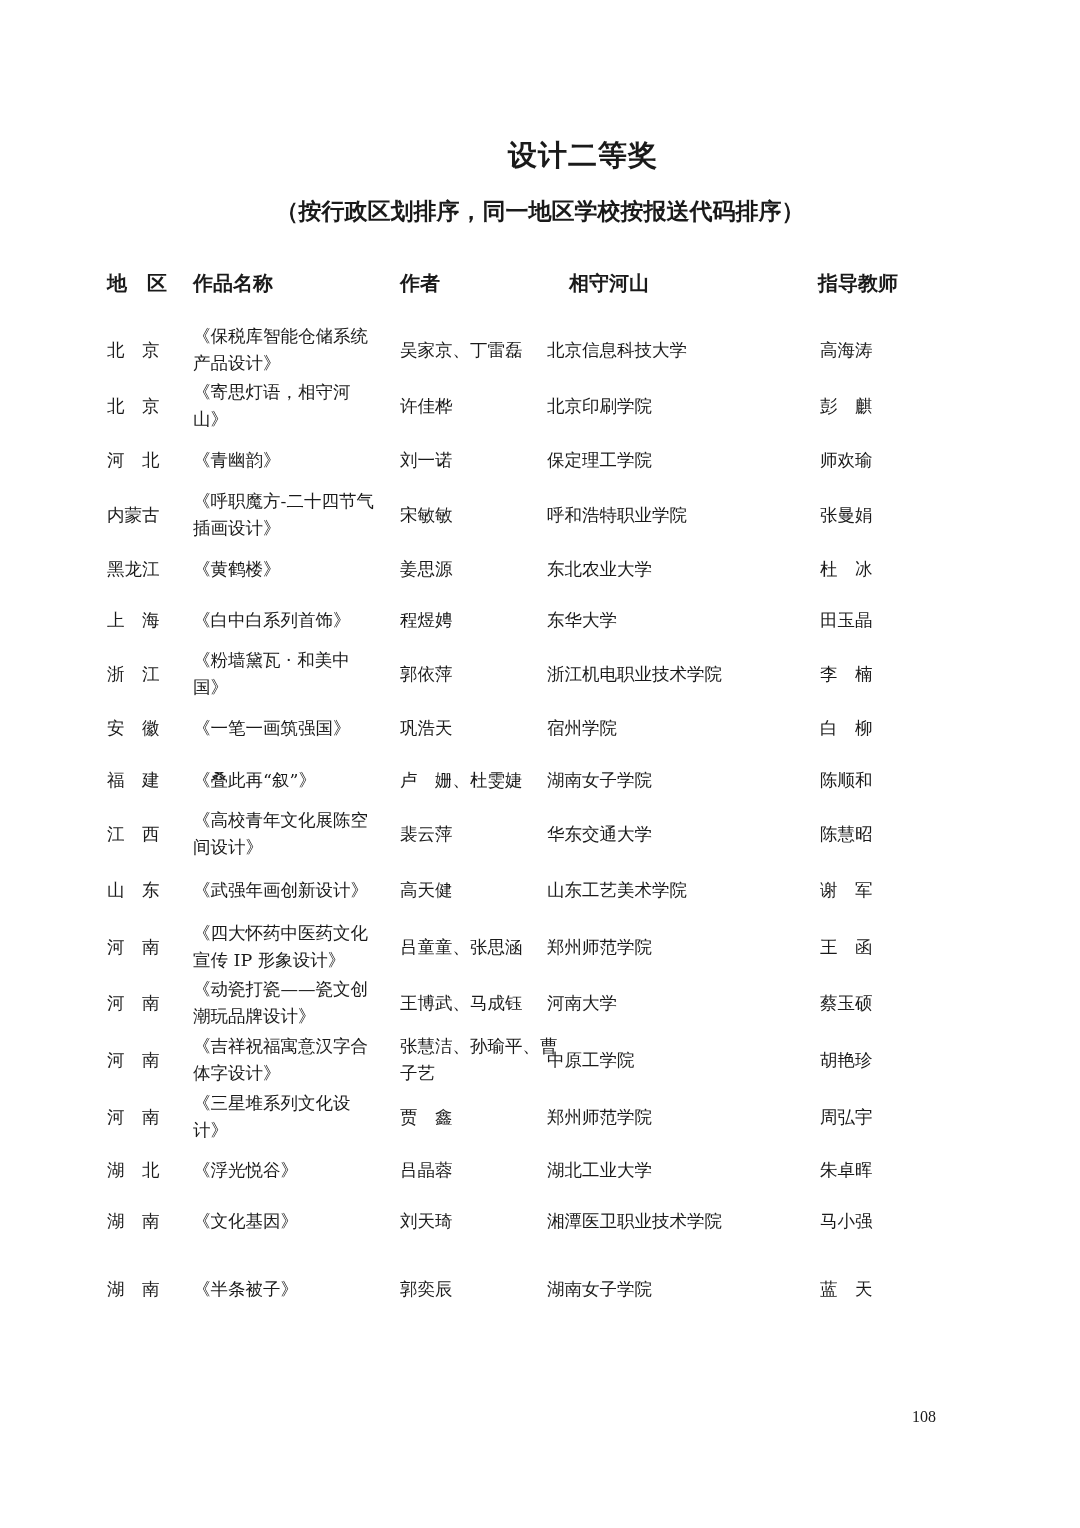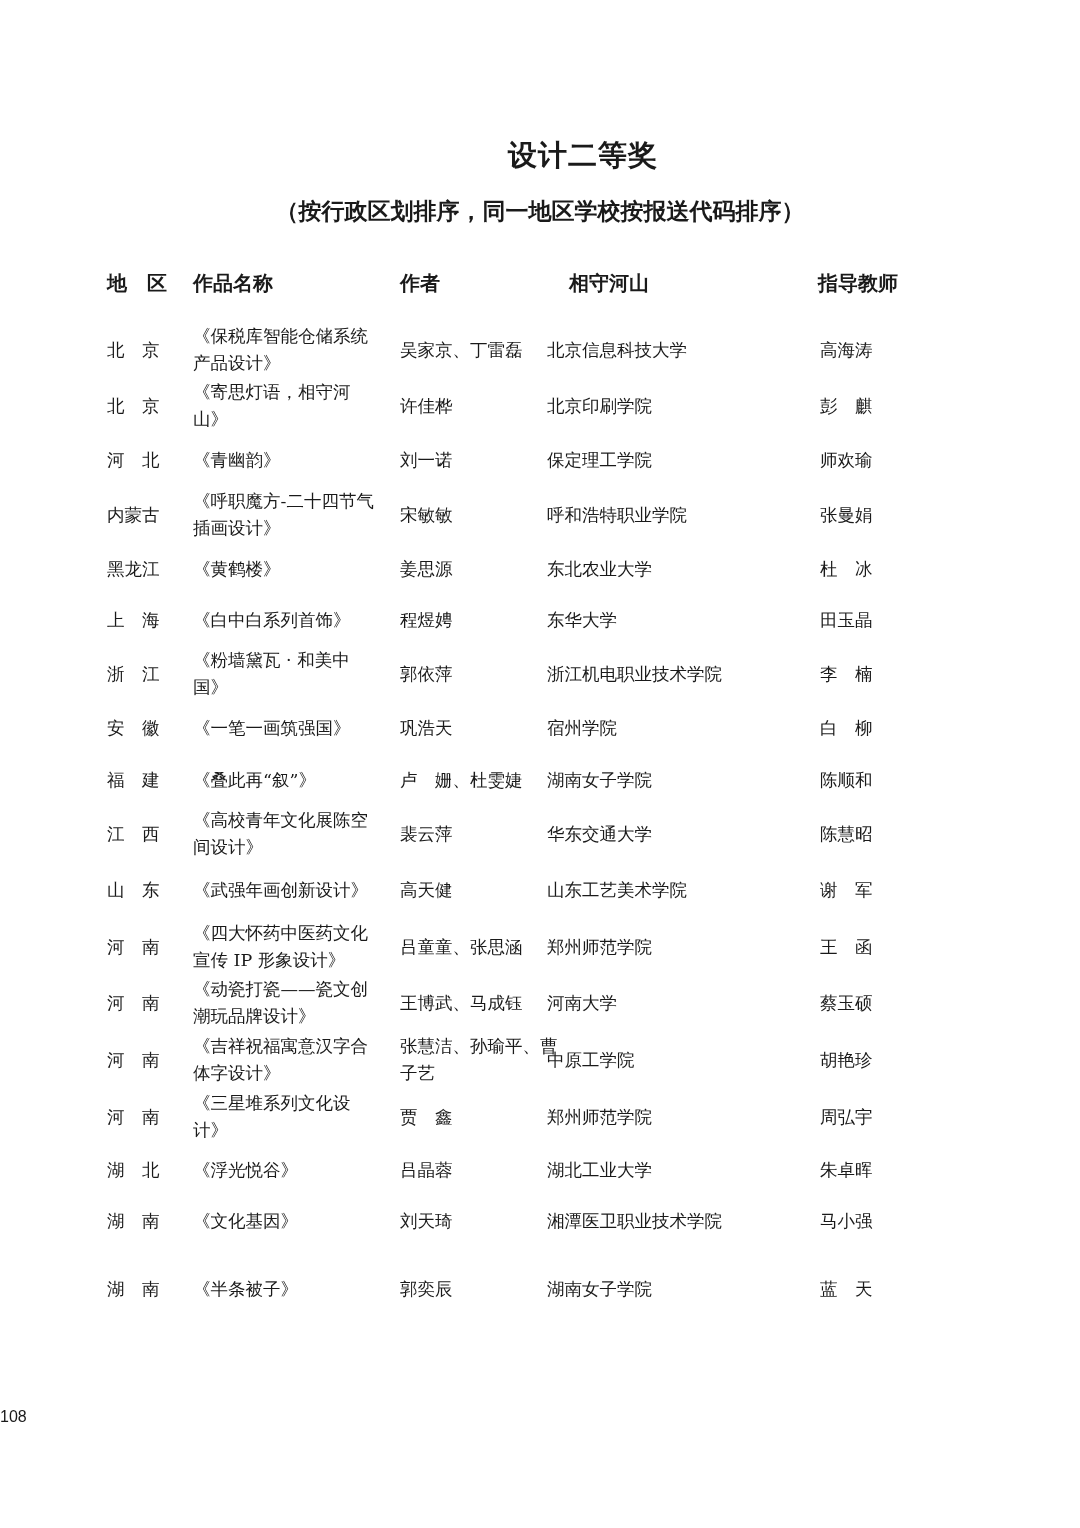--- a/index.html
+++ b/index.html
@@ -10,22 +10,22 @@
     .subtitle { position: absolute; left: 0; width: 1080px; top: 196px; text-align: center;
       font-family: Liberation Mono, monospace; font-weight: bold; font-size: 23px; }
     .hdr { position: absolute; top: 270px; font-family: Liberation Serif, serif; font-weight: bold; font-size: 20px; }
     .row { position: absolute; left: 0; width: 1080px; }
     .cell { position: absolute; font-size: 17.5px; line-height: 27px; transform: translateY(-50%); top: 0; }
     .c-region { left: 107px; width: 70px; }
     .c-work { left: 193px; width: 190px; }
     .c-author { left: 400px; width: 160px; }
     .c-school { left: 547px; width: 240px; }
     .c-teacher { left: 820px; width: 110px; }
-    .pageno { position: absolute; left: 0; width: 936px; top: 1408px; text-align: left;
-      font-family: Liberation Sans, sans-serif; font-size: 16px; }
+    .pageno { position: absolute; left: 0; width: 936px; top: 1408px; text-align: right;
+      font-family: Liberation Serif, serif; font-size: 16px; }
   </style>
 </head>
 <body>
 
 <div class="title">设计二等奖</div>
 <div class="subtitle">（按行政区划排序，同一地区学校按报送代码排序）</div>
 
 <div>
   <div class="hdr" style="left:107px">地　区</div>
   <div class="hdr" style="left:193px">作品名称</div>

